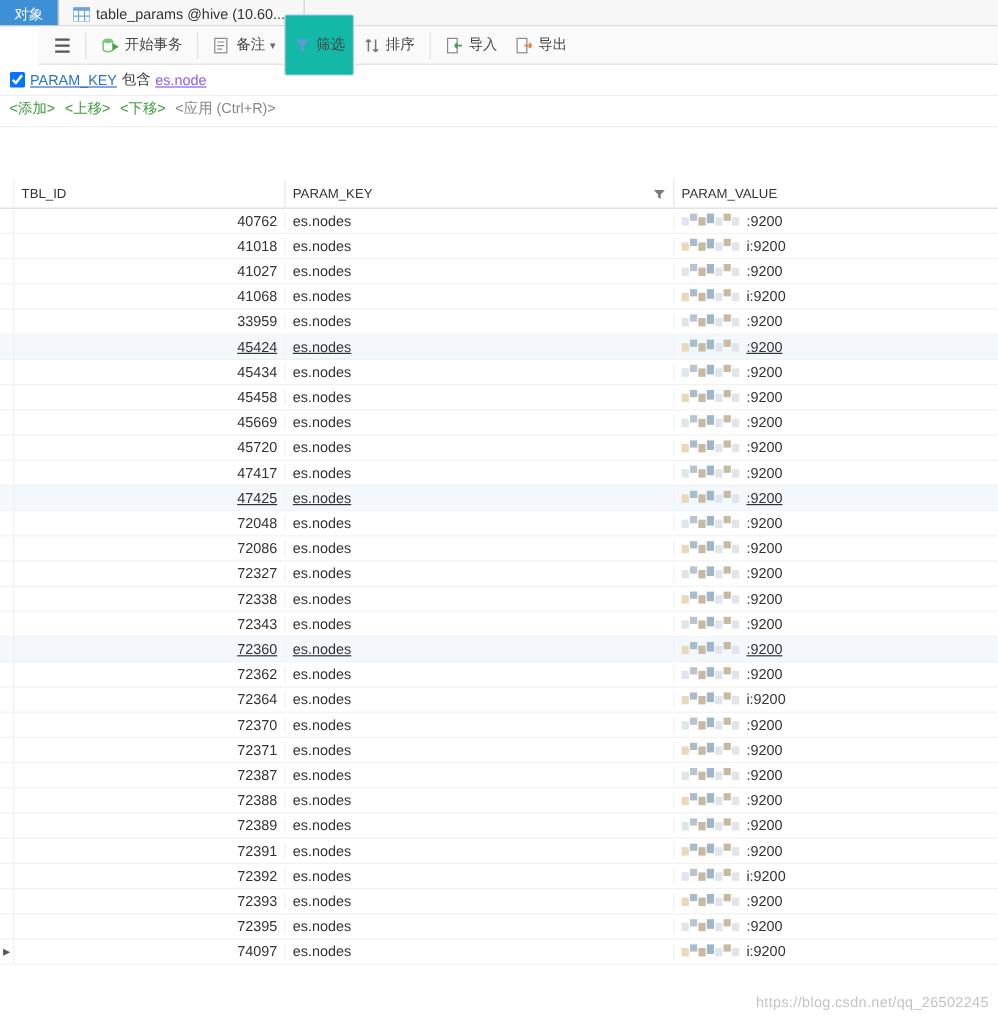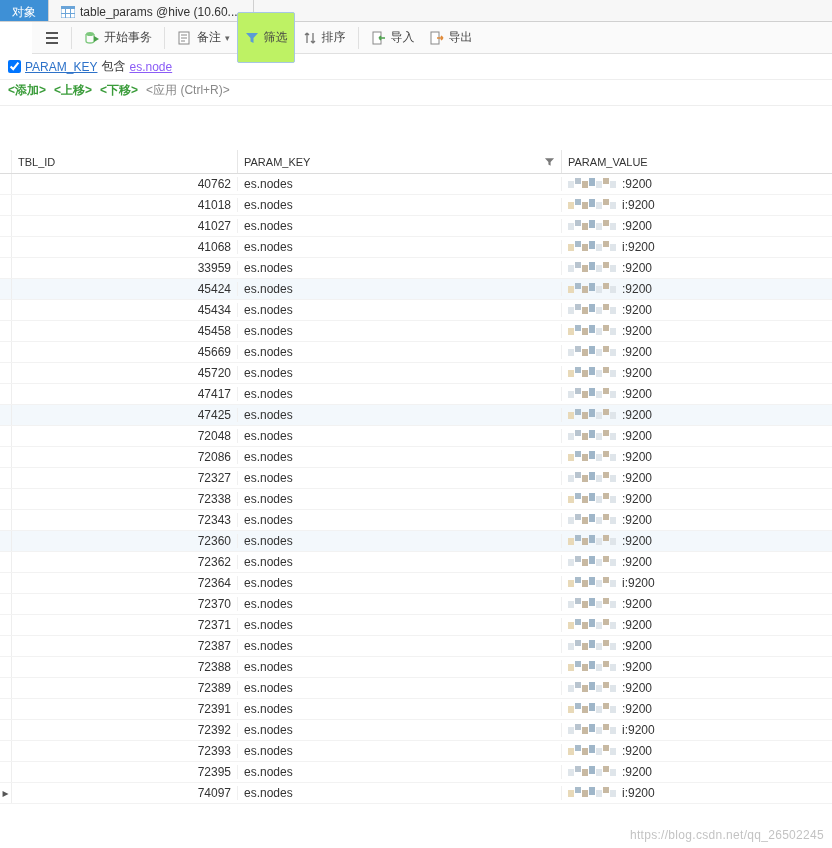--- a/index.html
+++ b/index.html
@@ -54,21 +54,21 @@
   .tbtn {
     display: flex;
     align-items: center;
     gap: 4px;
     padding: 4px 7px;
     border-radius: 2px;
     cursor: pointer;
     color: #444;
   }
   .tbtn.iconbtn { padding: 4px 6px; }
-  .tbtn.active { background: #bef264; border: 1px solid #a7c7e3; padding: 16px 6px; }
+  .tbtn.active { background: #14b8a6; border: 1px solid #a7c7e3; padding: 16px 6px; }
   .tbtn .ico { width: 16px; height: 16px; display:inline-flex; align-items:center; justify-content:center; }
   .vsep {
     width: 1px; height: 22px; background: #e0e0e0; margin: 0 5px;
   }
 
   
   .filterbar {
     padding: 4px 8px;
     border-bottom: 1px solid #eee;
     display:flex; align-items:center; gap:4px;
@@ -76,21 +76,21 @@
   .filterbar .chk { width:13px; height:13px; }
   .link-blue { color:#2d72c9; text-decoration: underline; cursor:pointer; }
   .link-red  { color:#8b5cf6; text-decoration: underline; cursor:pointer; }
 
   .filteractions {
     padding: 2px 8px 6px 8px;
     display:flex; align-items:center; gap:8px;
     color:#888;
     border-bottom: 1px solid #eee;
   }
-  .filteractions .act { color:#3a9c3a; cursor:pointer;font-weight:bold; }
+  .filteractions .act { color:#3a9c3a; cursor:pointer; }
   .filteractions .act::before { content:"<"; }
   .filteractions .act::after  { content:">"; }
 
   
   .gridwrap { position:relative; }
   .gridhdr {
     display:flex;
     height: 24px;
     align-items:center;
     border-bottom: 1px solid #dcdcdc;
@@ -107,21 +107,21 @@
     color:#7a7a7a;
   }
 
   
   .row {
     display:flex;
     height: 21px;
     align-items:center;
     border-bottom: 1px solid #f2f2f2;
   }
-  .row.alt { background:#f3f8fc; }
+  .row.alt { background:#f3f8fc;text-decoration:underline; }
   .row .rgutter { width:12px; height:100%; border-right:1px solid #eee; display:flex; align-items:center; justify-content:center; color:#555;}
   .row .c-id  { width:226px; text-align:right; padding-right:6px; border-right:1px solid #f0f0f0; }
   .row .c-key { width:324px; padding-left:6px; border-right:1px solid #f0f0f0; }
   .row .c-val { flex:1; padding-left:6px; display:flex; align-items:center; gap:4px; }
 
   
   .blurblock {
     display:inline-flex;
     height: 13px;
     margin-right: 1px;

